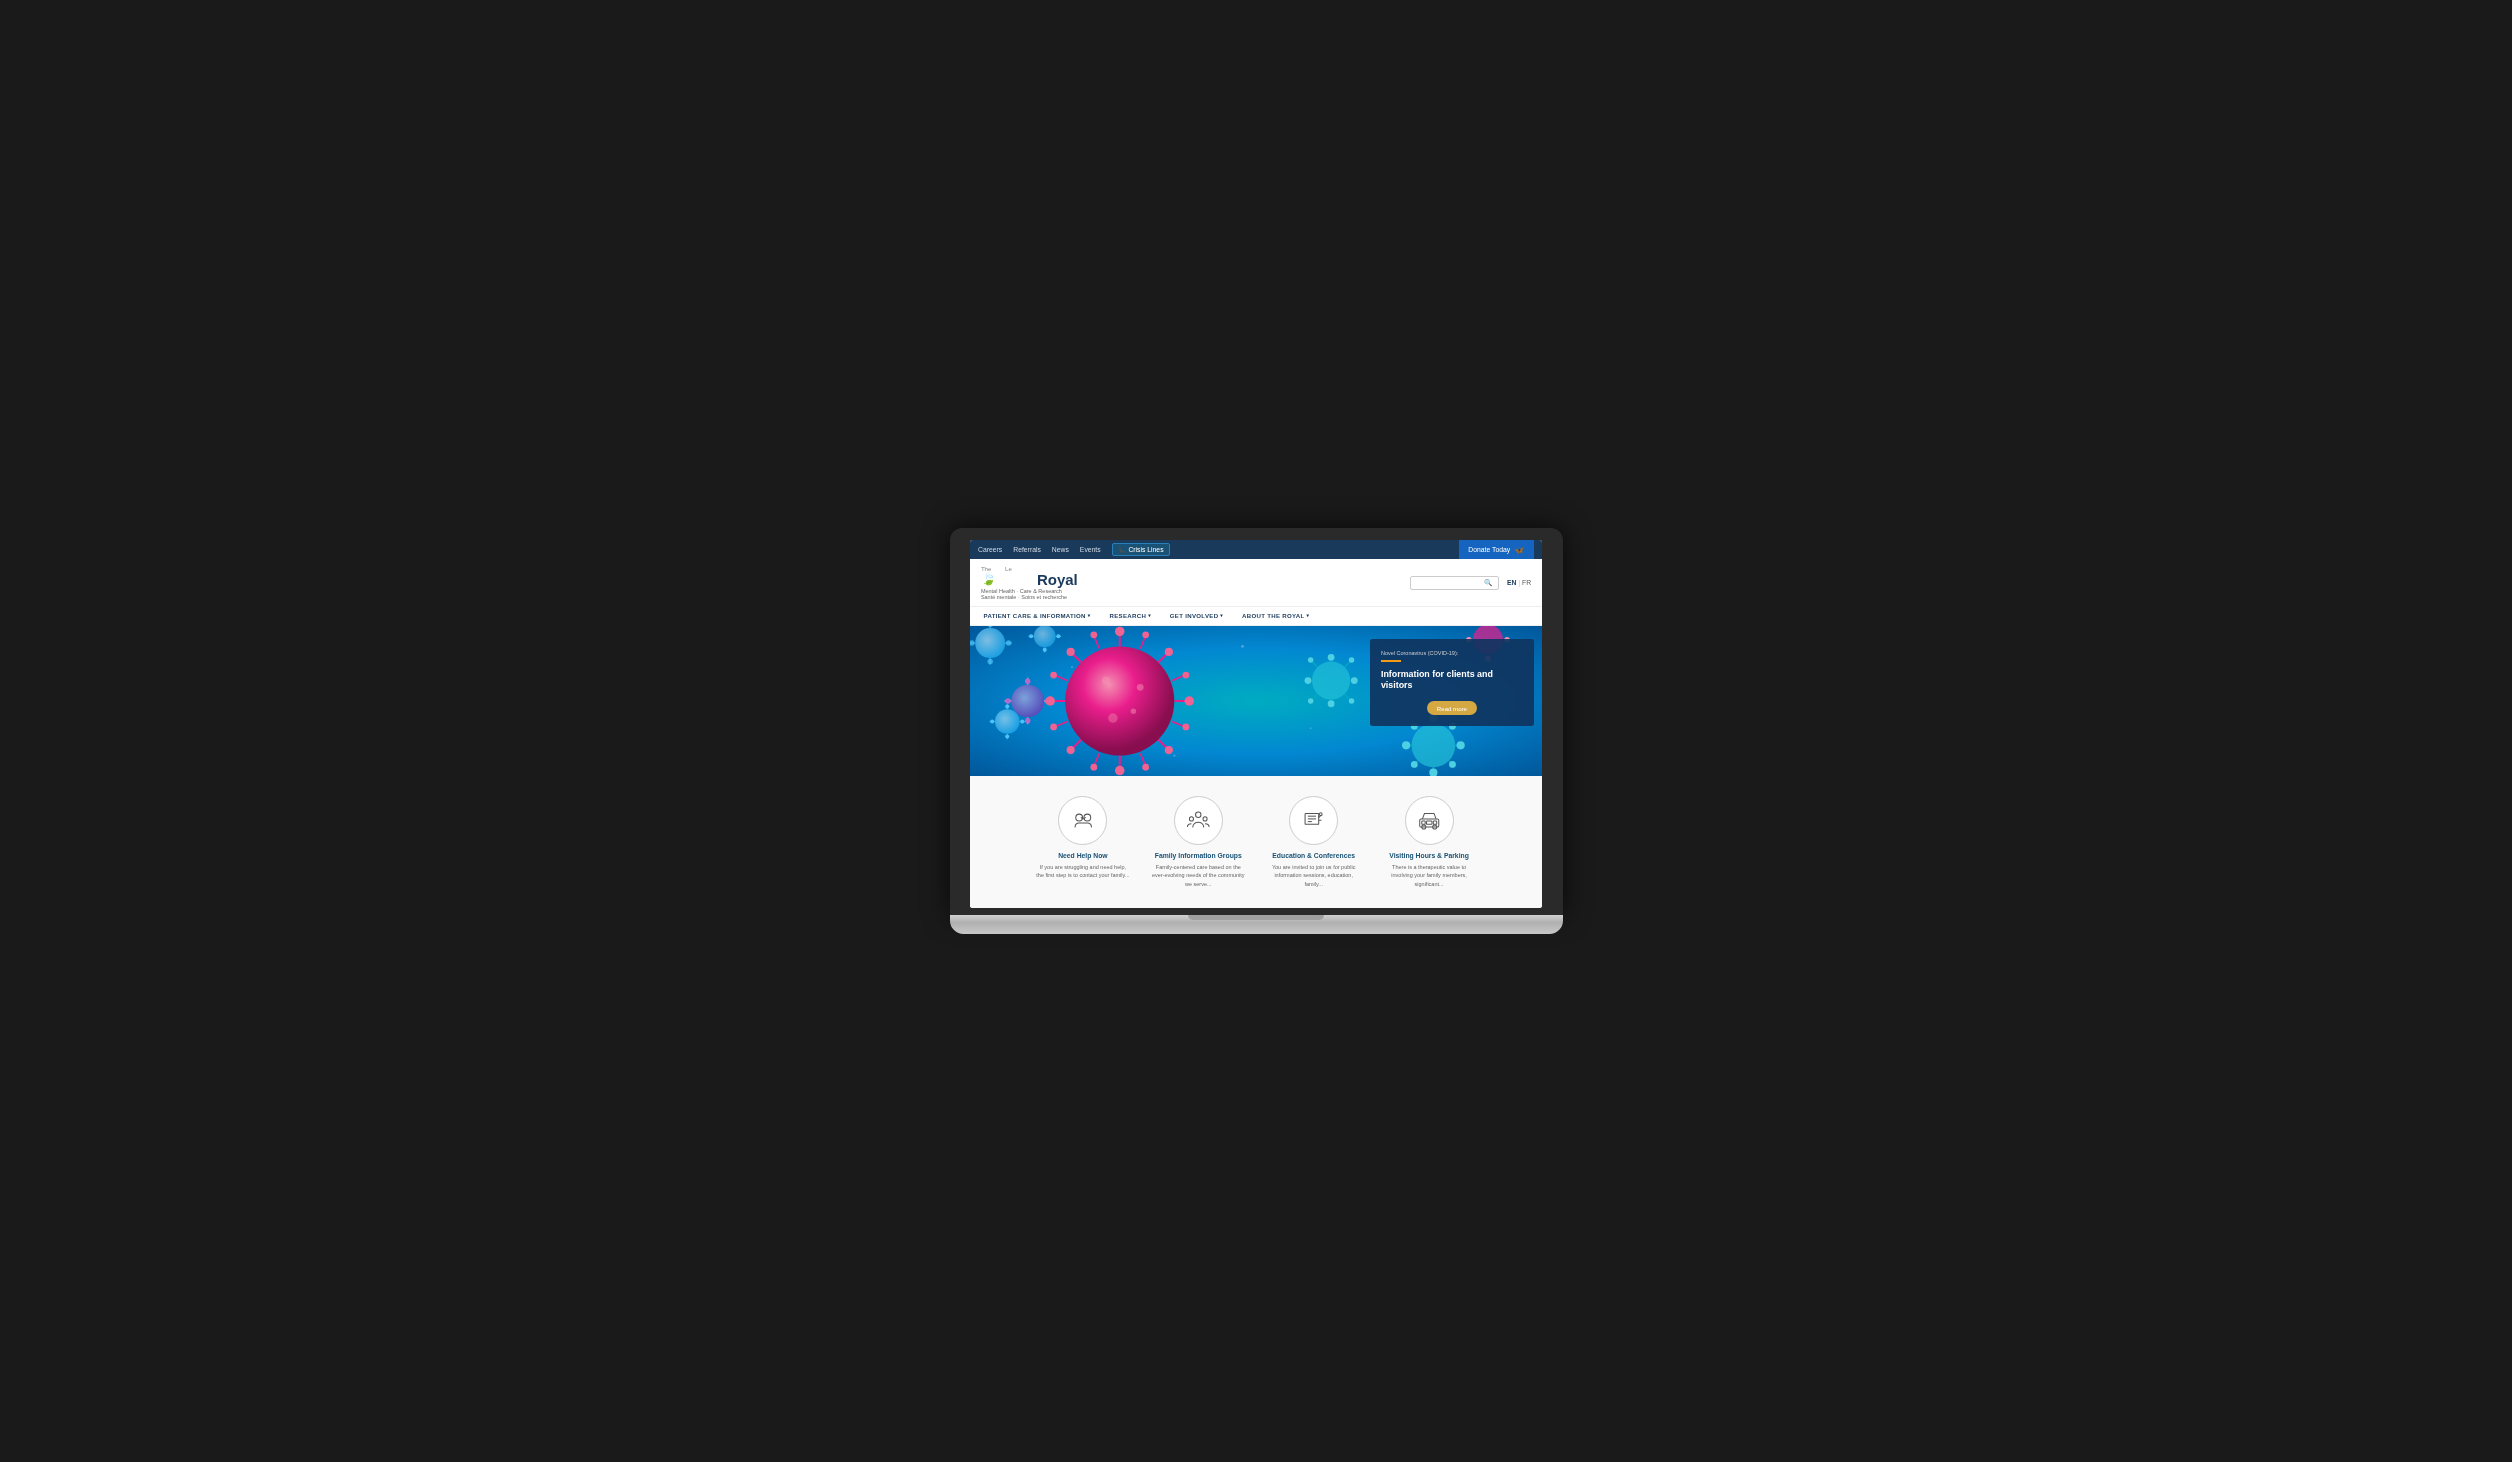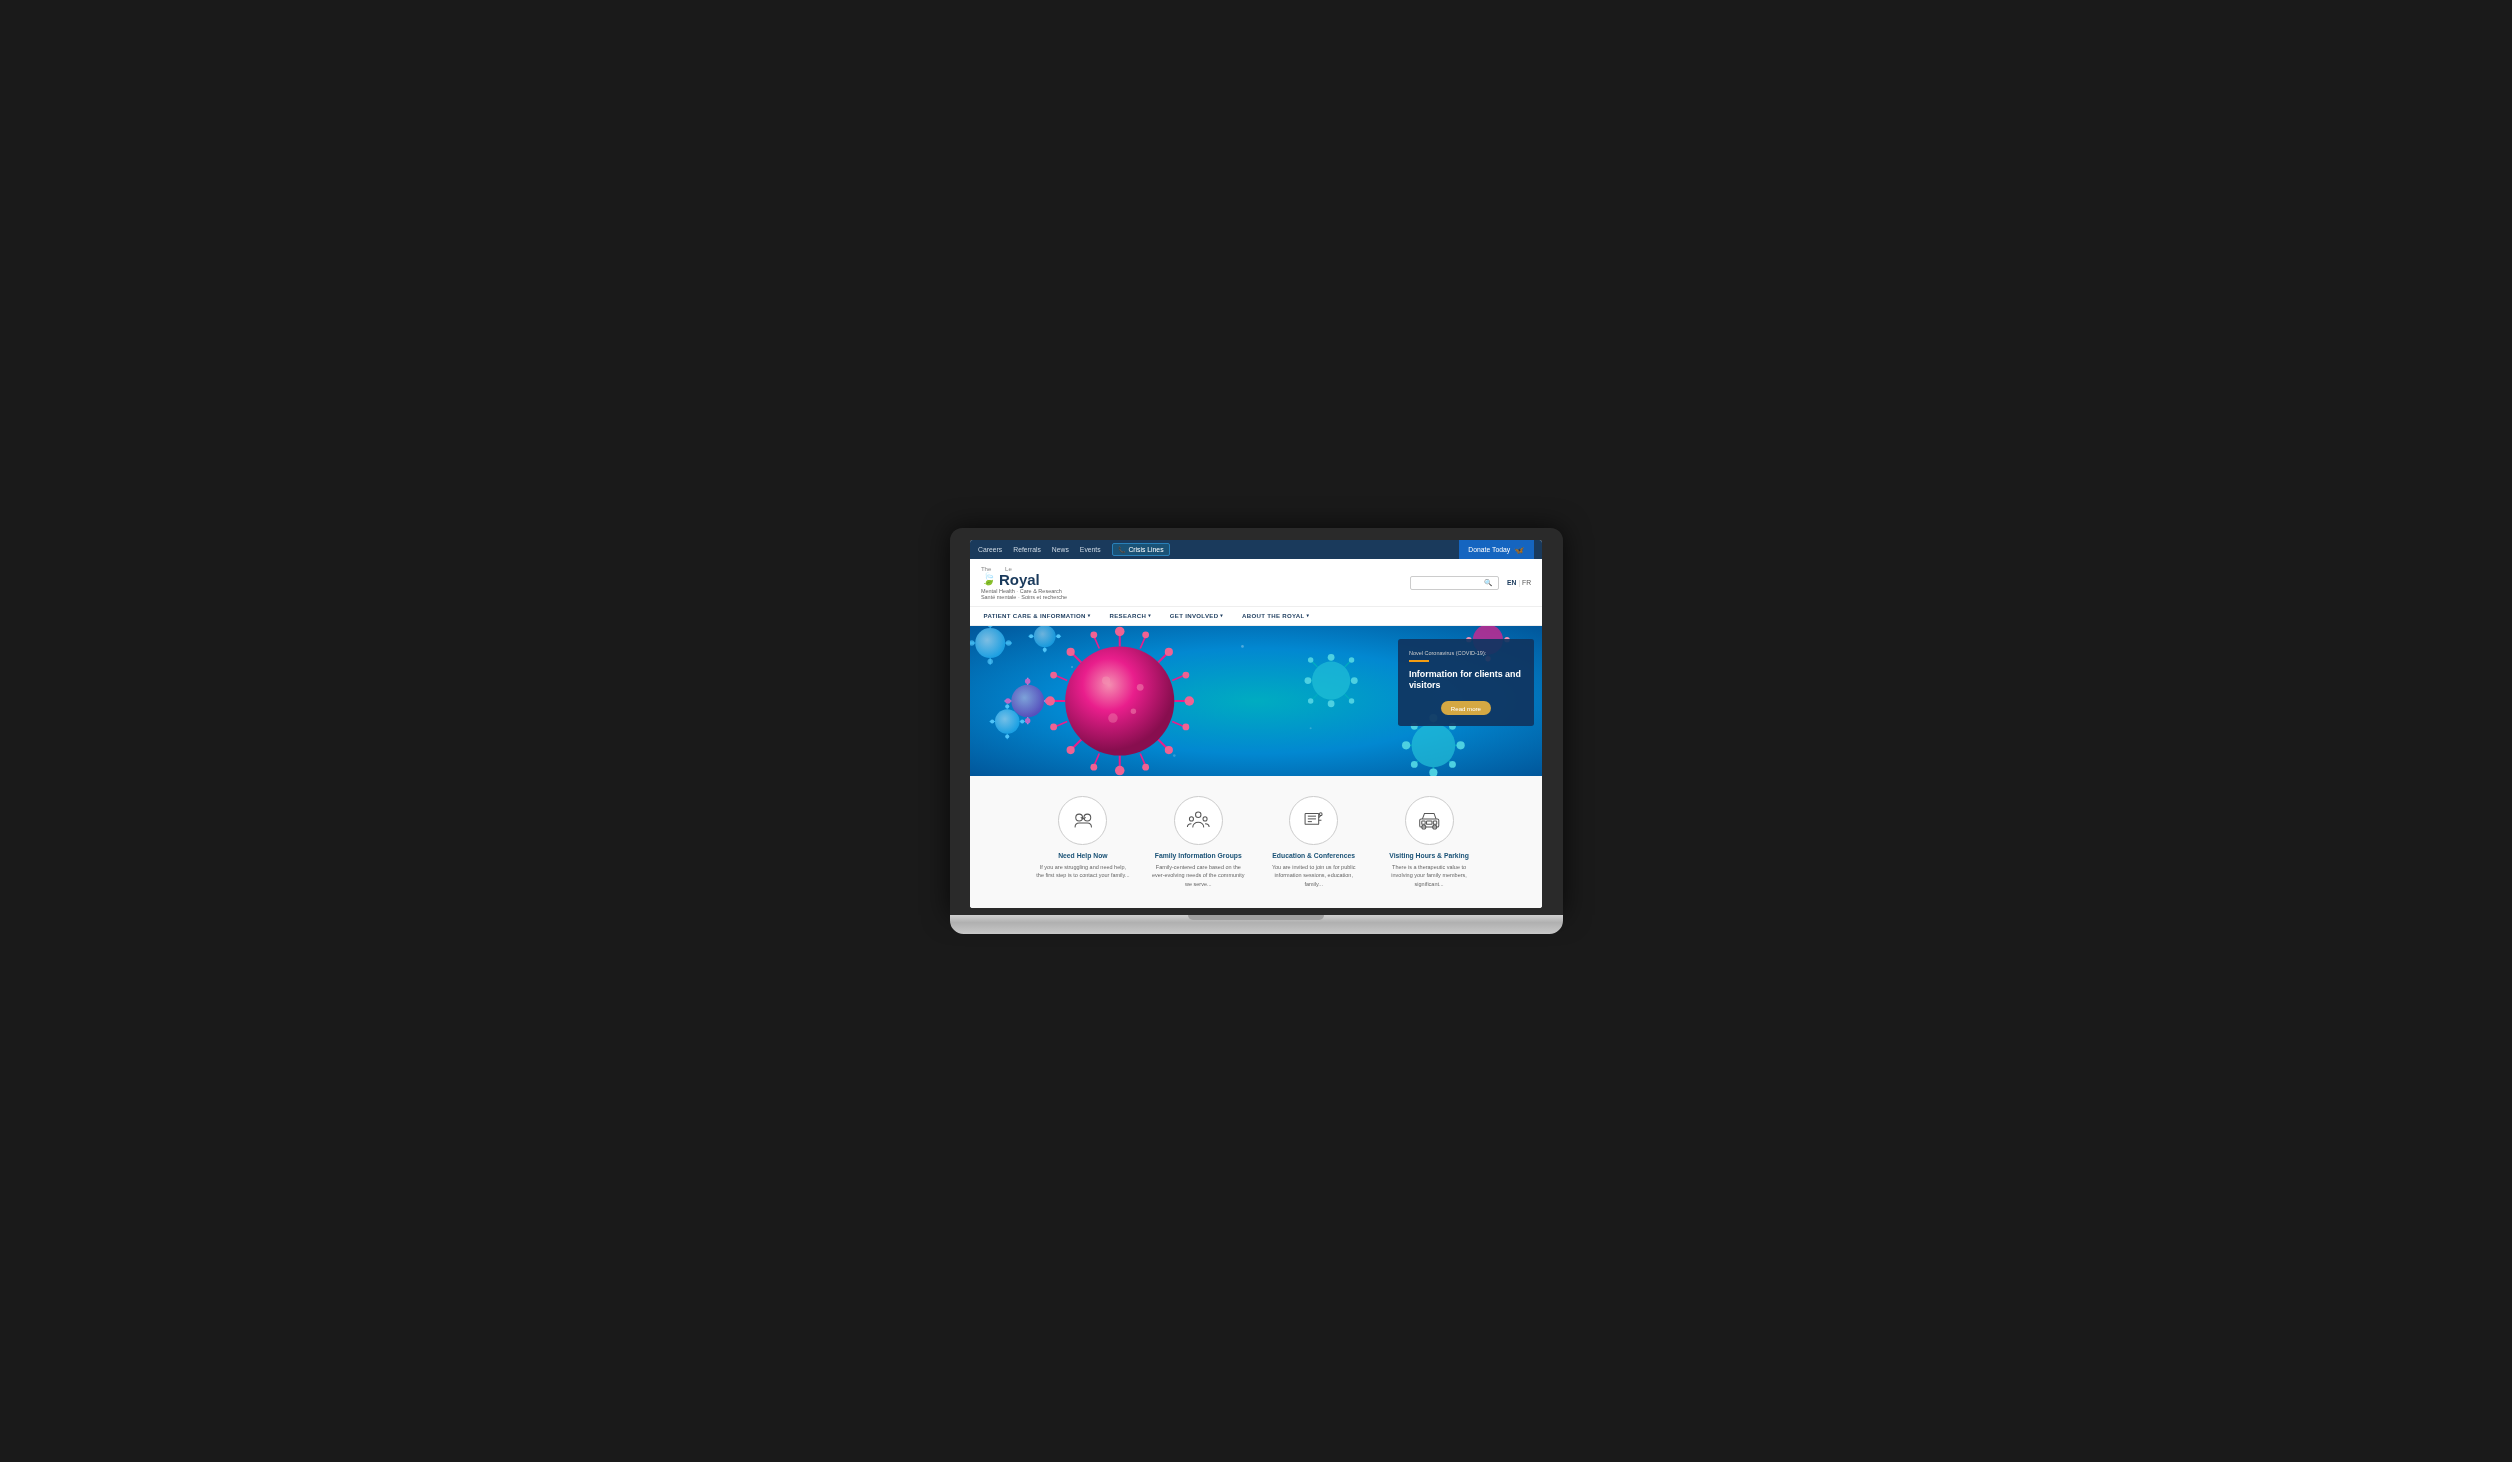--- a/index.html
+++ b/index.html
@@ -105,20 +105,21 @@
       justify-content: space-between;
       padding: 5.5px 11px;
       border-bottom: 0.7px solid #eee;
     }
     .logo-area {}
     .logo-title {
       font-size: 15px;
       color: #1a3a5c;
       font-weight: bold;
       line-height: 1;
+      margin-left: 38px;
     }
     .logo-the-le {
       font-size: 6.1px;
       color: #888;
       display: flex;
       gap: 13.6px;
     }
     .logo-subtitle {
       font-size: 5.5px;
       color: #666;
@@ -183,21 +184,21 @@
       position: relative;
       height: 150px;
       overflow: hidden;
       background: linear-gradient(135deg, #006994 0%, #0099cc 30%, #5bc8d8 60%, #0077aa 100%);
     }
 
     .hero-overlay-card {
       position: absolute;
       right: 8.2px;
       top: 13.6px;
-      width: 136px;
+      width: 164px;
       background: rgba(15, 52, 96, 0.92);
       border-radius: 2.7px;
       padding: 11px;
       color: #fff;
     }
     .overlay-card-label {
       font-size: 5.5px;
       color: #ccc;
       margin-bottom: 4.1px;
     }

